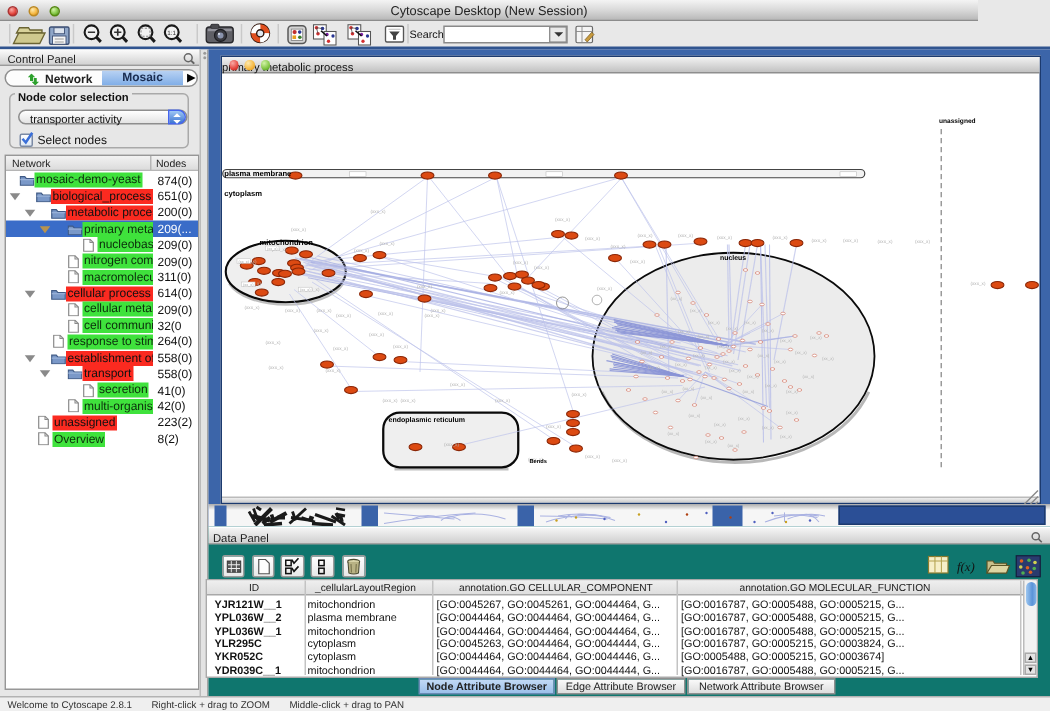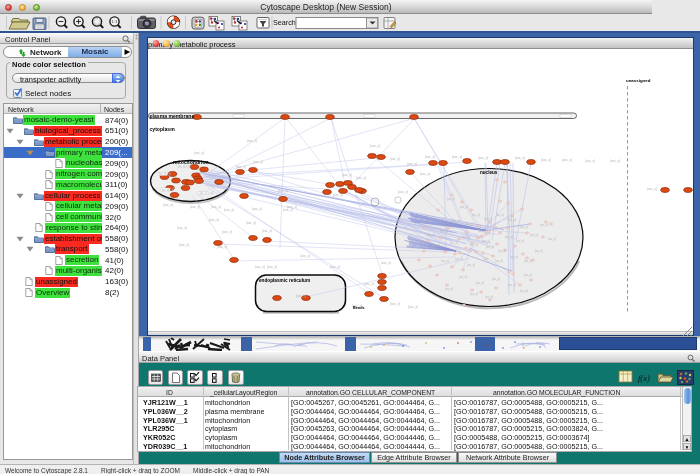--- a/index.html
+++ b/index.html
@@ -331,21 +331,21 @@
           </svg>
           <span class="hl" style="left:51px;top:0.5px;position:absolute;background:#3fe23c;color:#0c2d0c;max-width:47px;overflow:hidden">multi-organism pro</span>
           <span class="num" style="color:#111;top:1px">42(0)</span>
         </div>
 <div class="row" style="top:172.24999999999997px">
           <svg style="position:absolute;left:21px;top:1px" width="8" height="9">
             <path d="M0.8 0.5 L5 0.5 L7.2 2.7 L7.2 8.5 L0.8 8.5 Z" fill="#fff" stroke="#8a8a8a" stroke-width="0.8"></path>
             <path d="M5 0.5 L5 2.7 L7.2 2.7" fill="none" stroke="#8a8a8a" stroke-width="0.7"></path>
           </svg>
           <span class="hl" style="left:31px;top:0.5px;position:absolute;background:#fb2a20;color:#111;max-width:67px;overflow:hidden">unassigned</span>
-          <span class="num" style="color:#111;top:1px">163(0)</span>
+          <span class="num" style="color:#111;top:1px">223(2)</span>
         </div>
 <div class="row" style="top:183.01999999999998px">
           <svg style="position:absolute;left:21px;top:1px" width="8" height="9">
             <path d="M0.8 0.5 L5 0.5 L7.2 2.7 L7.2 8.5 L0.8 8.5 Z" fill="#fff" stroke="#8a8a8a" stroke-width="0.8"></path>
             <path d="M5 0.5 L5 2.7 L7.2 2.7" fill="none" stroke="#8a8a8a" stroke-width="0.7"></path>
           </svg>
           <span class="hl" style="left:31px;top:0.5px;position:absolute;background:#3fe23c;color:#0c2d0c;max-width:67px;overflow:hidden">Overview</span>
           <span class="num" style="color:#111;top:1px">8(2)</span>
         </div>
 </div>

